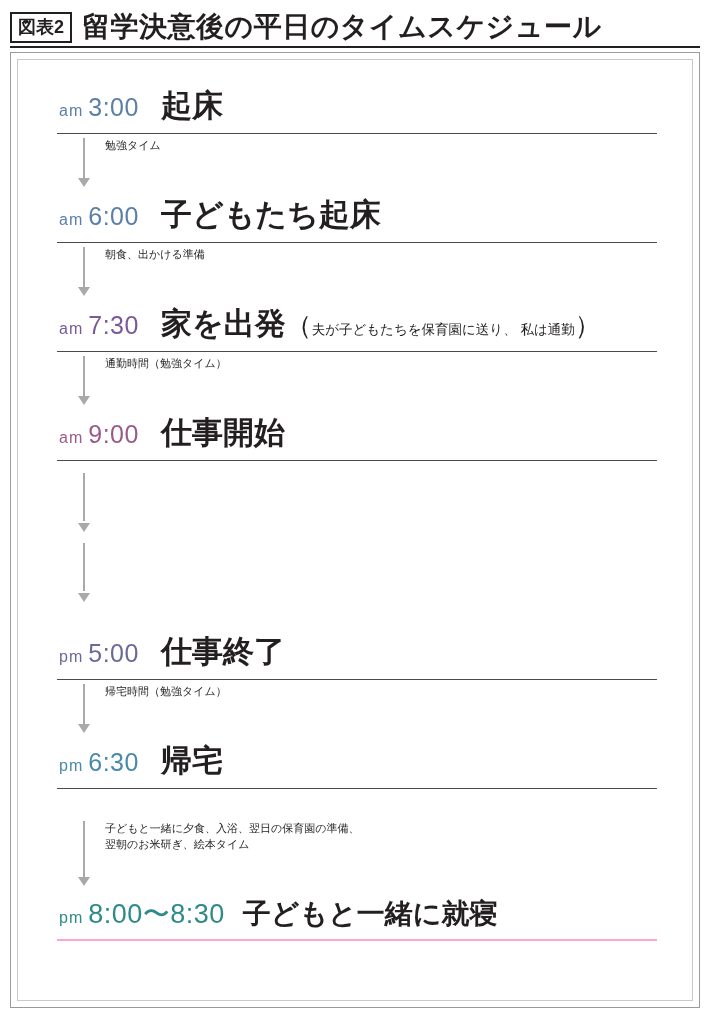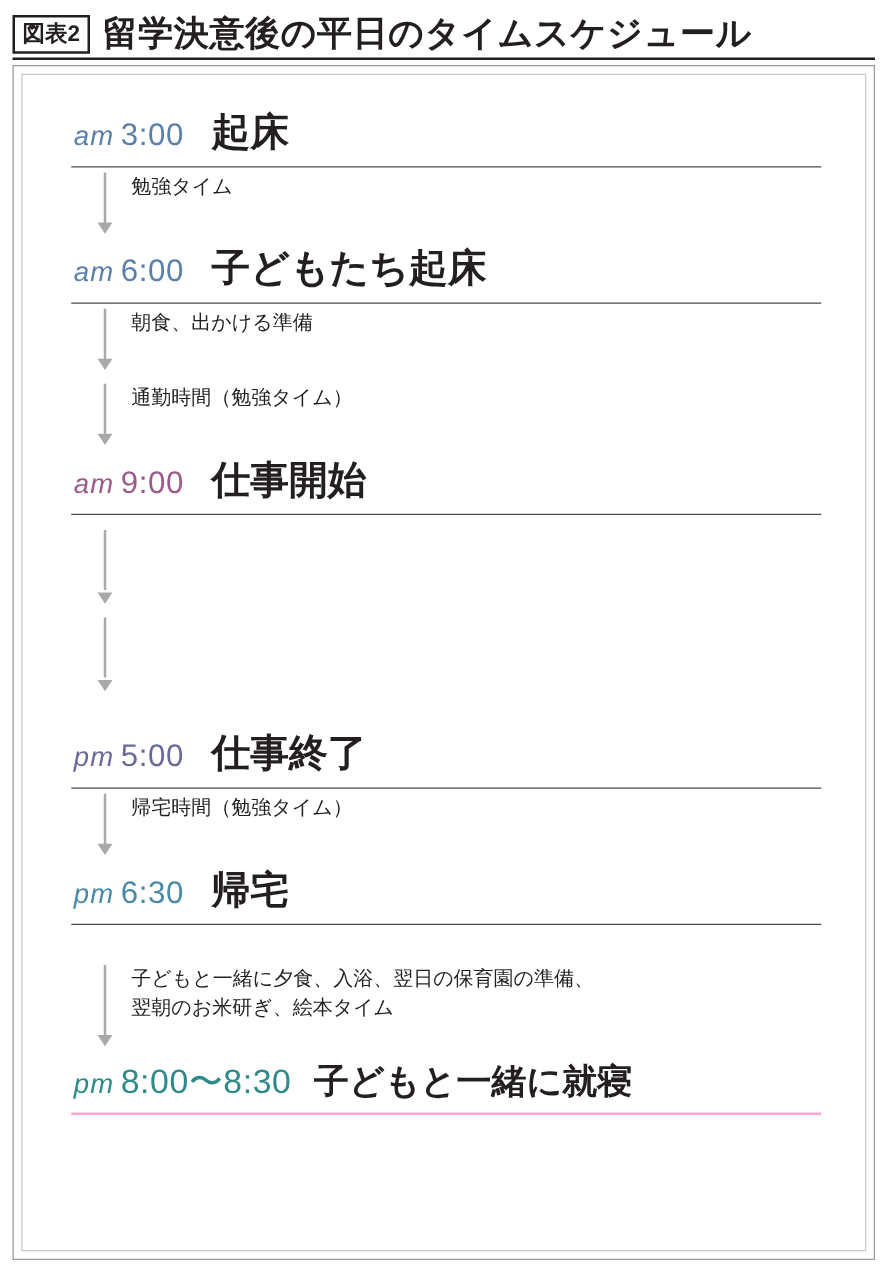--- a/index.html
+++ b/index.html
@@ -99,24 +99,23 @@
     padding: 0 0 6px 2px;
     border-bottom: 1.5px solid #4a4a4a;
   }
   .time {
     font-size: 25px;
     letter-spacing: 0.5px;
     white-space: nowrap;
     font-family: "Liberation Sans", sans-serif;
   }
   .time .ampm {
-    font-size: 22px;
+    font-size: 16px;
     letter-spacing: 1px;
     padding-right: 5px;
-    font-style: italic;
   }
   .label {
     font-size: 31px;
     font-weight: bold;
     color: #231f20;
     margin-left: 22px;
     white-space: nowrap;
   }
   .label-sub {
     font-size: 13.5px;
@@ -153,21 +152,21 @@
   .arrow .head {
     position: absolute;
     left: 1px;
     width: 0;
     height: 0;
     border-left: 6px solid transparent;
     border-right: 6px solid transparent;
     border-top: 9px solid #a9a9a9;
   }
   .gap-note {
-    font-size: 16px;
+    font-size: 11px;
     line-height: 1.45;
     color: #231f20;
     padding-top: 4px;
     margin-left: -2px;
     white-space: pre-line;
   }
 
   .g-h60 { height: 60px; }
   .g-h60 .shaft { height: 42px; }
   .g-h60 .head { top: 44px; }
@@ -233,20 +232,32 @@
       </div>
 
       <div class="gap g-h60">
         <div class="arrow">
           <div class="shaft"></div>
             <div class="head"></div>
         </div>
         <div class="gap-note">朝食、出かける準備</div>
       </div>
 
+      <div class="event">
+        <div class="event-line">
+          <span class="time" style="color:#7a5a9a">
+            <span class="ampm">am</span><span>7:30</span>
+          </span>
+          <span class="label">家を出発</span>
+          <span class="paren">（</span>
+          <span class="label-sub">夫が子どもたちを保育園に送り、
+私は通勤</span>
+          <span class="paren">）</span>
+        </div>
+      </div>
 
       <div class="gap g-h60">
         <div class="arrow">
           <div class="shaft"></div>
             <div class="head"></div>
         </div>
         <div class="gap-note">通勤時間（勉強タイム）</div>
       </div>
 
       <div class="event">

